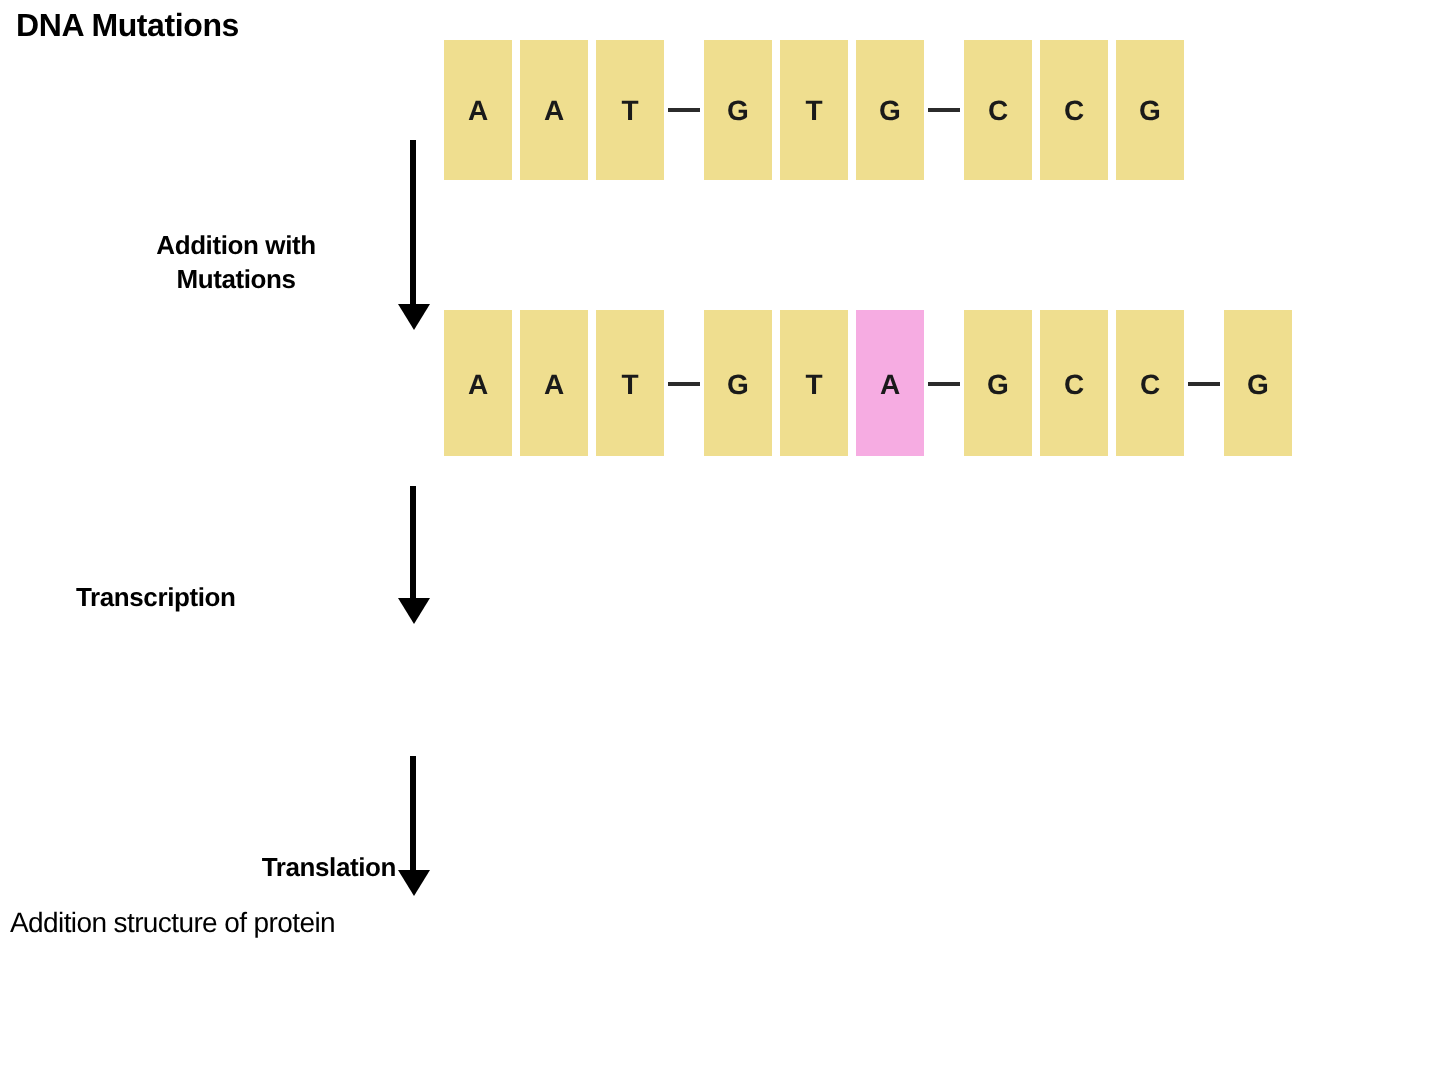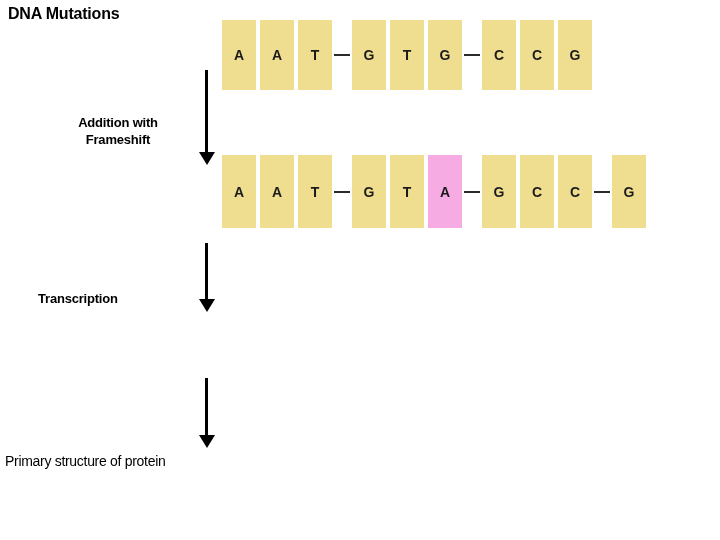--- a/index.html
+++ b/index.html
@@ -170,21 +170,21 @@
       <div class="base">G</div>
       <div class="gap bonded"></div>
       <div class="base">C</div>
       <div class="gap"></div>
       <div class="base">C</div>
       <div class="gap"></div>
       <div class="base">G</div>
     </div>
 
   <div class="step-label addition">Addition with
-Frameshift</div>
+Mutations</div>
 
   <div class="arrow a1">
     <div class="shaft"></div>
     <div class="head"></div>
   </div>
 
   <div class="dna-row row2">
       <div class="base">A</div>
       <div class="gap"></div>
       <div class="base">A</div>
@@ -206,21 +206,22 @@
       <div class="base">G</div>
     </div>
 
   <div class="step-label transcription">Transcription</div>
 
   <div class="arrow a2">
     <div class="shaft"></div>
     <div class="head"></div>
   </div>
 
+  <div class="step-label translation">Translation</div>
 
   <div class="arrow a3">
     <div class="shaft"></div>
     <div class="head"></div>
   </div>
 
-  <div class="protein-label">Primary structure of protein</div>
+  <div class="protein-label">Addition structure of protein</div>
 
 </div>
 
 </body></html>

